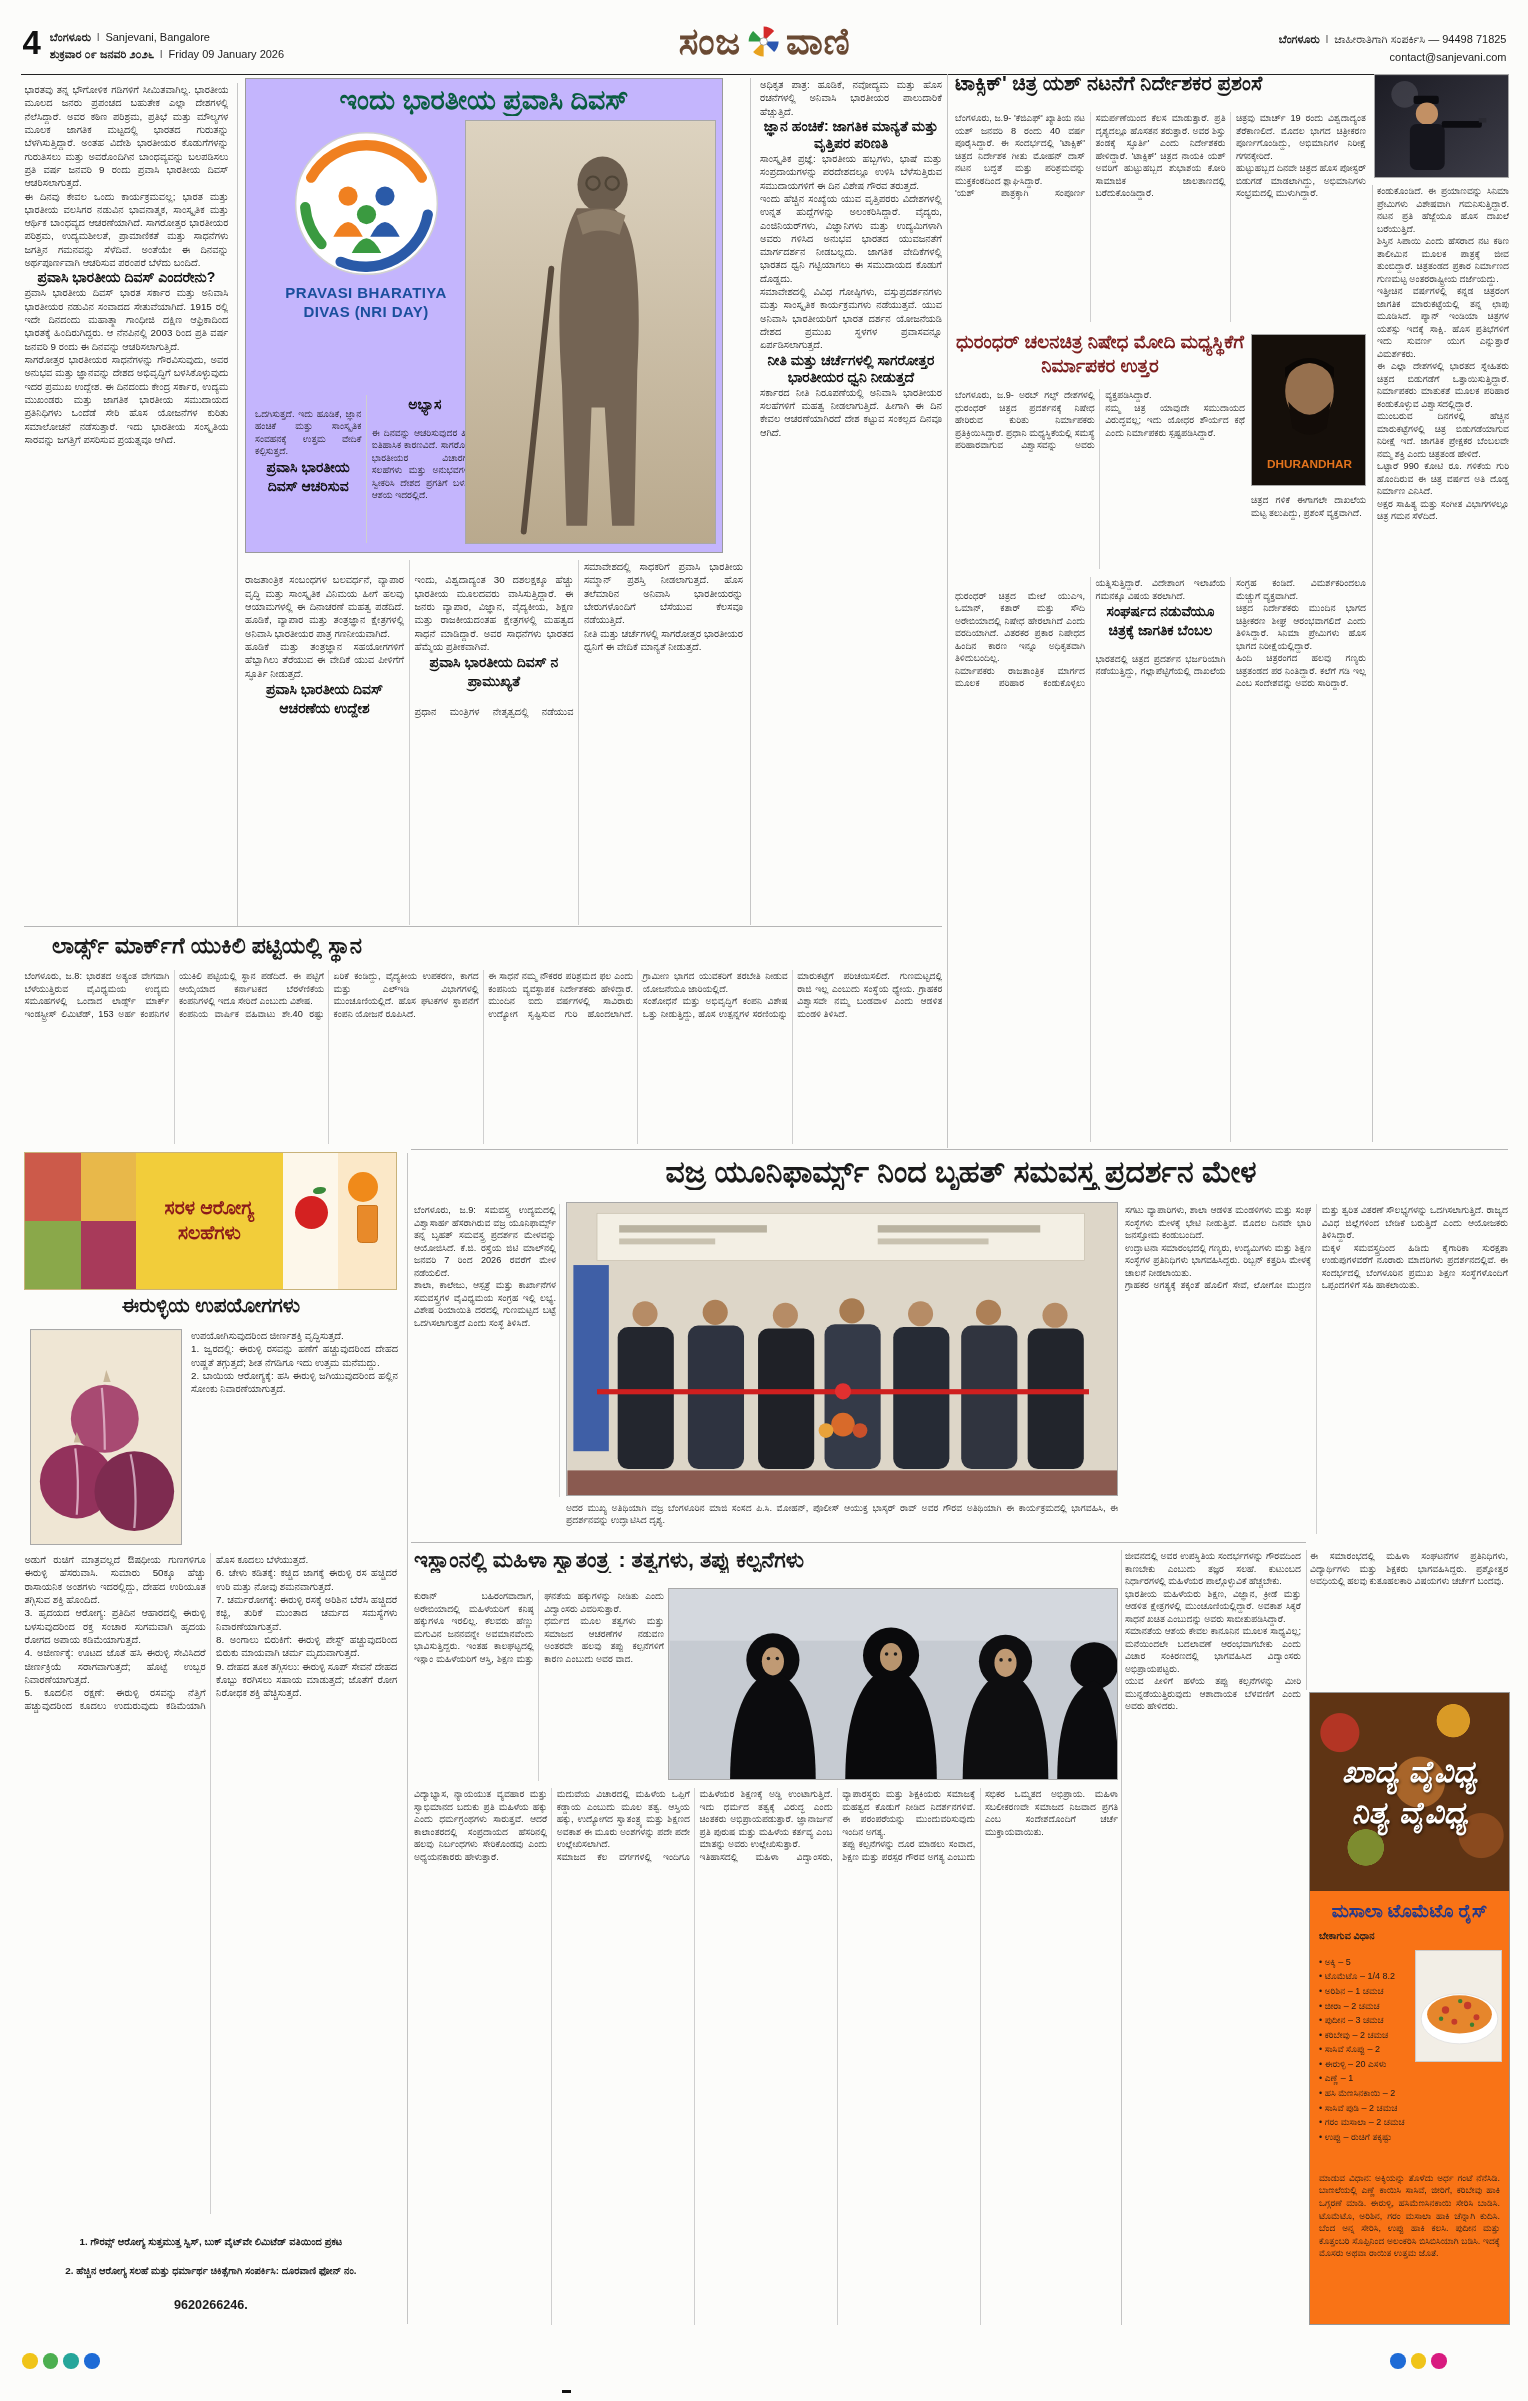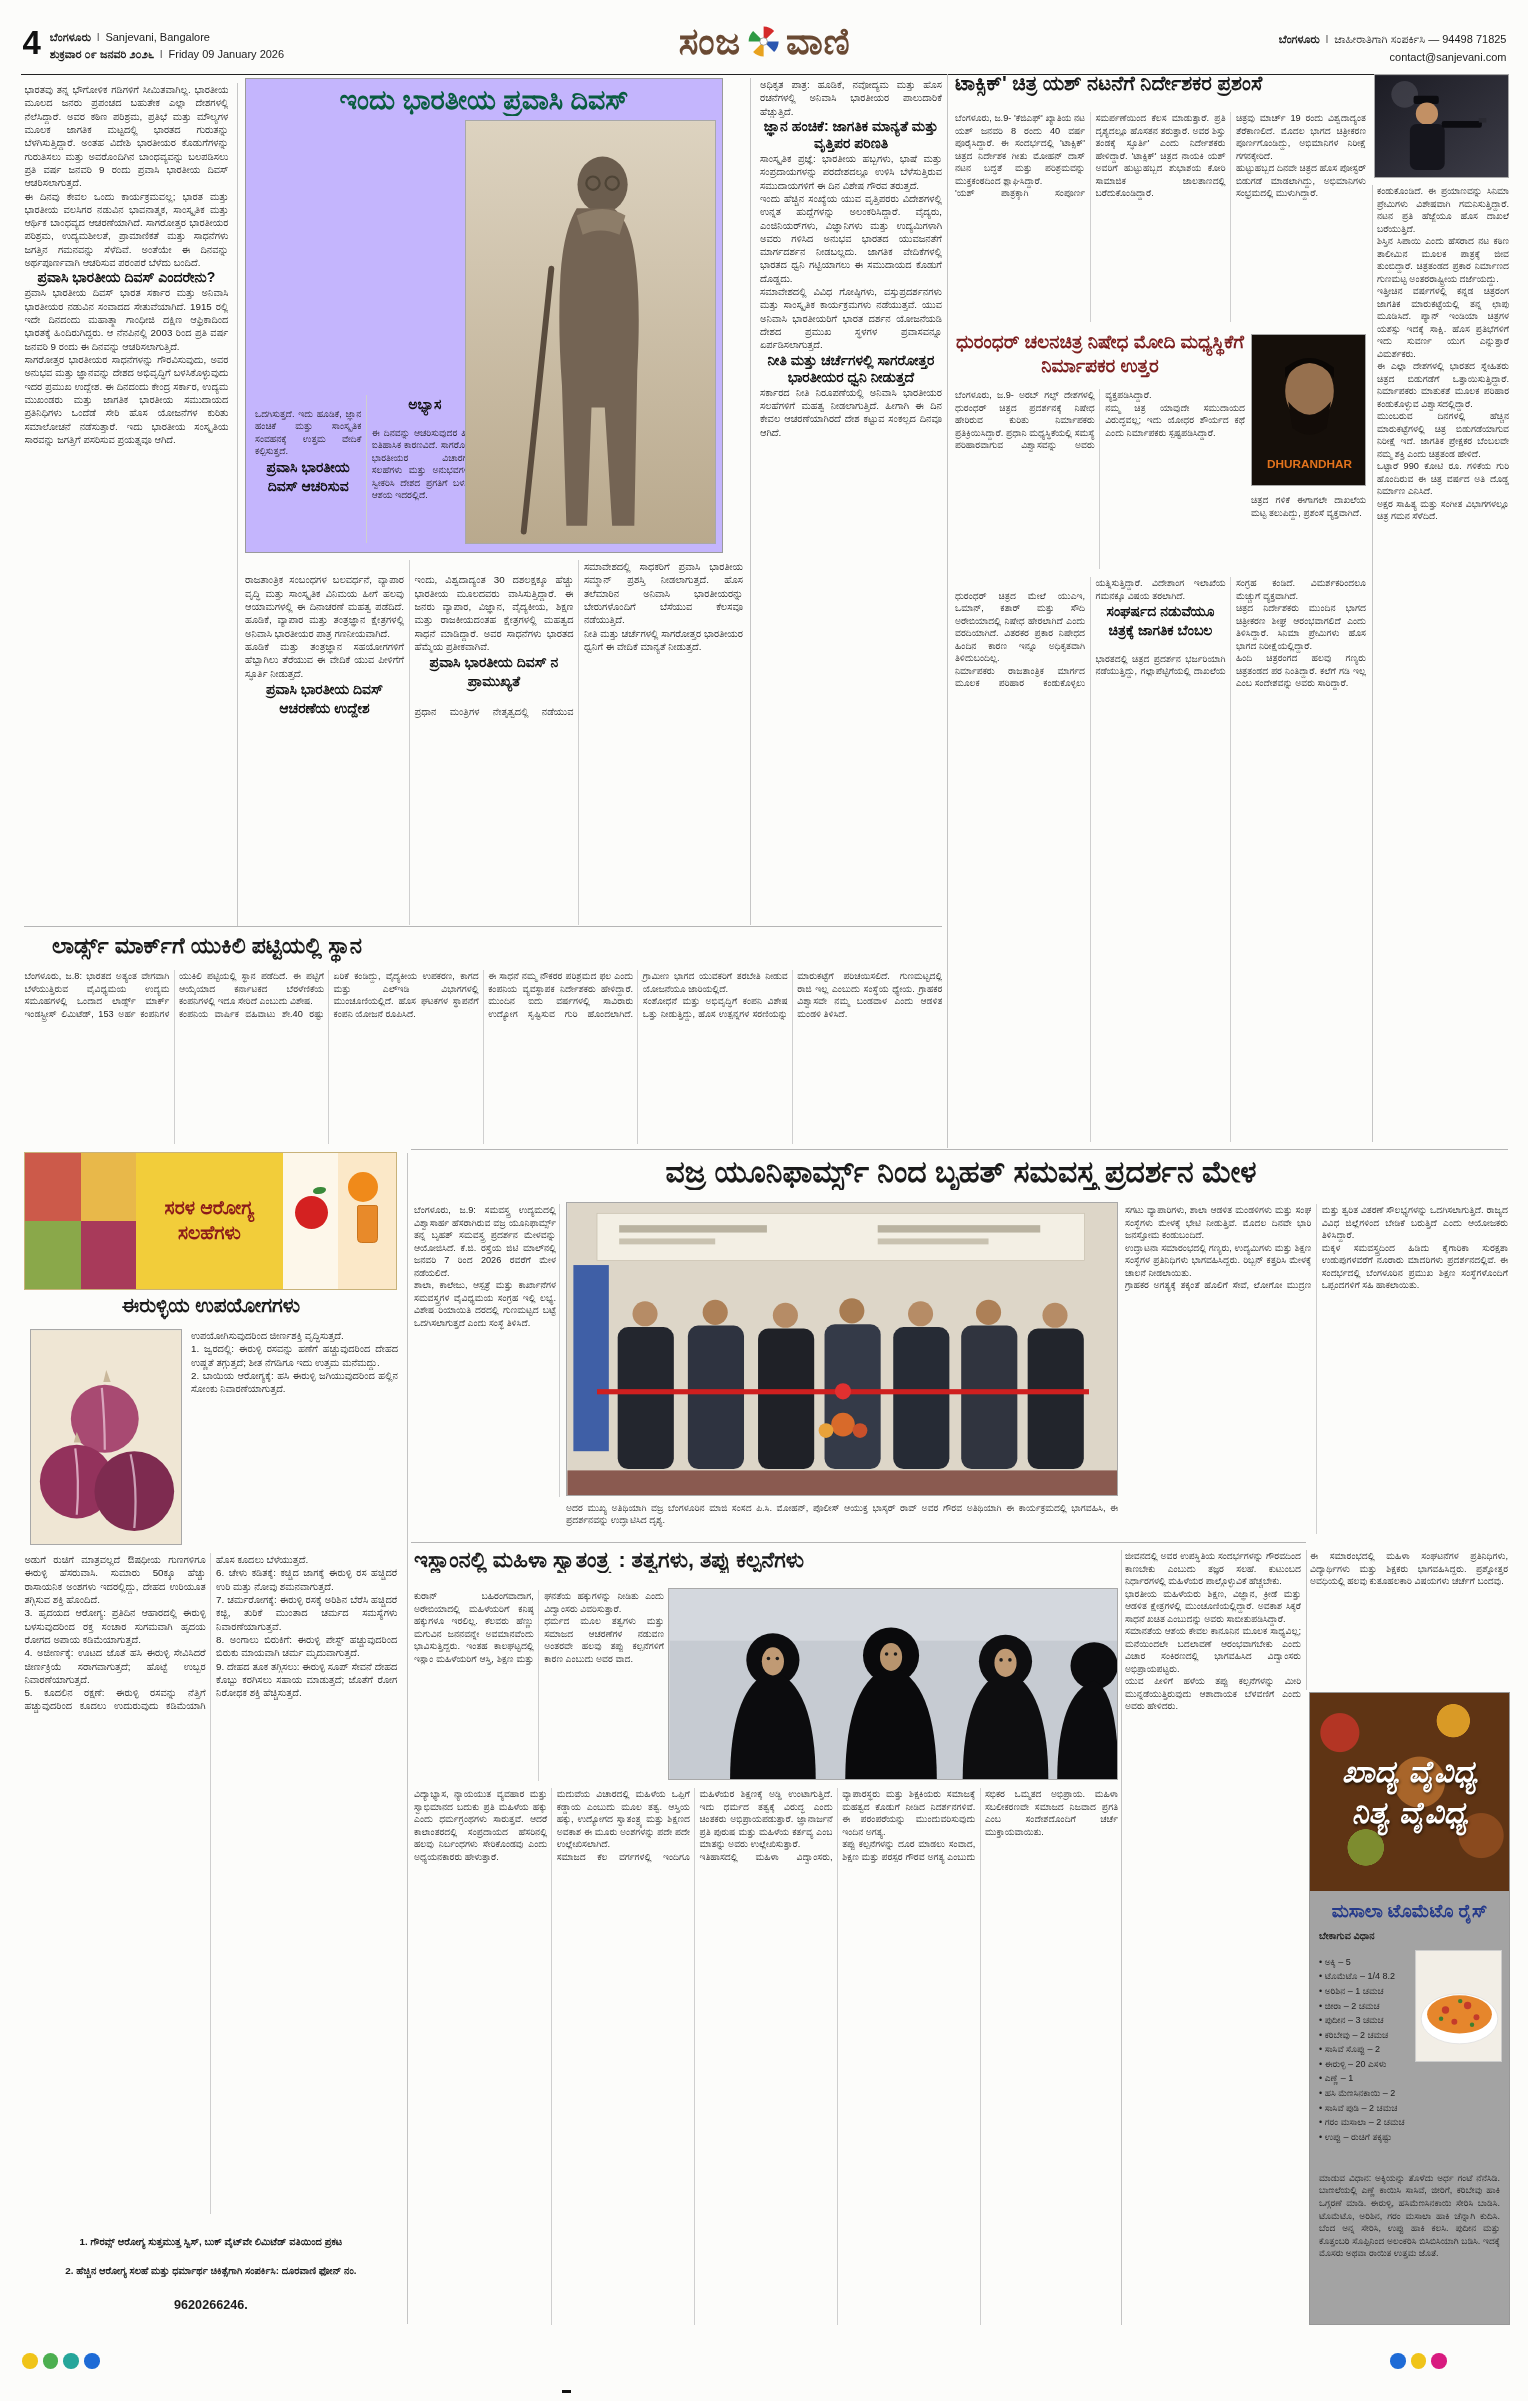--- a/index.html
+++ b/index.html
@@ -41,21 +41,21 @@
   .hb-tile1{width:111px;height:100%;display:grid;grid-template-columns:1fr 1fr;grid-template-rows:1fr 1fr}
   .hb-tile1 div{width:100%;height:100%}
   .hb-mid{width:148px;height:100%;background:#f2cd3a;display:flex;align-items:center;justify-content:center;text-align:center;font-size:19px;font-weight:bold;color:#8b1a1a;line-height:1.3;padding:4.4px}
   .hb-t3{width:55px;height:100%;background:#fdf7ea;position:relative}
   .hb-t4{width:59px;height:100%;background:#fbe8c8;position:relative}
   .apple{position:absolute;left:12px;top:43px;width:33px;height:33px;border-radius:50%;background:#d42121}
   .apple-leaf{position:absolute;left:30px;top:34px;width:13.3px;height:7.4px;border-radius:60% 40% 60% 40%;background:#3a8a3a}
   .glass{position:absolute;left:19px;top:52px;width:21px;height:38px;background:#e88a2a;border-radius:2.2px 2.2px 4.4px 4.4px;border:1.5px solid #c9741d}
   .orange{position:absolute;left:10.4px;top:19px;width:30px;height:30px;border-radius:50%;background:#f08a1a}
   
-  #recipe-box{position:absolute;left:1309px;top:1692px;width:201px;height:633px;border:0.7px solid #979797;background:#a3a3a3}
+  #recipe-box{position:absolute;left:1309px;top:1692px;width:201px;height:633px;border:0.7px solid #979797;background:#f97316}
   .spice-banner{width:100%;height:198px;background-color:#5f3414;background-image:
     radial-gradient(circle at 15% 20%, #b33524 0 19px, transparent 20px),
     radial-gradient(circle at 72% 14%, #d99a26 0 16.3px, transparent 17px),
     radial-gradient(circle at 28% 78%, #7d8c2f 0 18px, transparent 18.5px),
     radial-gradient(circle at 86% 72%, #8a4a1e 0 22px, transparent 23px),
     radial-gradient(circle at 55% 45%, #a8652a 0 25px, transparent 26px);
     display:flex;flex-direction:column;align-items:center;justify-content:center;gap:7.4px}
   .spice-line{font-family:"DejaVu Serif",serif;font-style:italic;font-weight:bold;font-size:30px;color:#ffffff;text-shadow:0.7px 1.5px 3px rgba(0,0,0,.65);line-height:1.1}
   .recipe-title{text-align:center;font-size:18px;font-weight:bold;color:#24398a;margin-top:10.4px}
   .recipe-cols{position:relative;padding:7.4px 9px 3px;height:248px;overflow:hidden}
@@ -107,20 +107,36 @@
 <div class="abs" style="left:24.4px;top:83px;width:214px;height:843px;padding-right:9px;border-right:0.7px solid #c6c6c6">
   <div class="body-text" style="height:auto">ಭಾರತವು ತನ್ನ ಭೌಗೋಳಿಕ ಗಡಿಗಳಿಗೆ ಸೀಮಿತವಾಗಿಲ್ಲ. ಭಾರತೀಯ ಮೂಲದ ಜನರು ಪ್ರಪಂಚದ ಬಹುತೇಕ ಎಲ್ಲಾ ದೇಶಗಳಲ್ಲಿ ನೆಲೆಸಿದ್ದಾರೆ. ಅವರ ಕಠಿಣ ಪರಿಶ್ರಮ, ಪ್ರತಿಭೆ ಮತ್ತು ಮೌಲ್ಯಗಳ ಮೂಲಕ ಜಾಗತಿಕ ಮಟ್ಟದಲ್ಲಿ ಭಾರತದ ಗುರುತನ್ನು ಬೆಳಗಿಸುತ್ತಿದ್ದಾರೆ. ಅಂತಹ ವಿದೇಶಿ ಭಾರತೀಯರ ಕೊಡುಗೆಗಳನ್ನು ಗುರುತಿಸಲು ಮತ್ತು ಅವರೊಂದಿಗಿನ ಬಾಂಧವ್ಯವನ್ನು ಬಲಪಡಿಸಲು ಪ್ರತಿ ವರ್ಷ ಜನವರಿ 9 ರಂದು ಪ್ರವಾಸಿ ಭಾರತೀಯ ದಿವಸ್ ಆಚರಿಸಲಾಗುತ್ತದೆ.
 ಈ ದಿನವು ಕೇವಲ ಒಂದು ಕಾರ್ಯಕ್ರಮವಲ್ಲ; ಭಾರತ ಮತ್ತು ಭಾರತೀಯ ವಲಸಿಗರ ನಡುವಿನ ಭಾವನಾತ್ಮಕ, ಸಾಂಸ್ಕೃತಿಕ ಮತ್ತು ಆರ್ಥಿಕ ಬಾಂಧವ್ಯದ ಆಚರಣೆಯಾಗಿದೆ. ಸಾಗರೋತ್ತರ ಭಾರತೀಯರ ಪರಿಶ್ರಮ, ಉದ್ಯಮಶೀಲತೆ, ಪ್ರಾಮಾಣಿಕತೆ ಮತ್ತು ಸಾಧನೆಗಳು ಜಗತ್ತಿನ ಗಮನವನ್ನು ಸೆಳೆದಿವೆ. ಅಂತೆಯೇ ಈ ದಿನವನ್ನು ಅರ್ಥಪೂರ್ಣವಾಗಿ ಆಚರಿಸುವ ಪರಂಪರೆ ಬೆಳೆದು ಬಂದಿದೆ.</div>
   <div class="subhead">ಪ್ರವಾಸಿ ಭಾರತೀಯ ದಿವಸ್ ಎಂದರೇನು?</div>
   <div class="body-text" style="height:auto">ಪ್ರವಾಸಿ ಭಾರತೀಯ ದಿವಸ್ ಭಾರತ ಸರ್ಕಾರ ಮತ್ತು ಅನಿವಾಸಿ ಭಾರತೀಯರ ನಡುವಿನ ಸಂವಾದದ ಸೇತುವೆಯಾಗಿದೆ. 1915 ರಲ್ಲಿ ಇದೇ ದಿನದಂದು ಮಹಾತ್ಮಾ ಗಾಂಧೀಜಿ ದಕ್ಷಿಣ ಆಫ್ರಿಕಾದಿಂದ ಭಾರತಕ್ಕೆ ಹಿಂದಿರುಗಿದ್ದರು. ಆ ನೆನಪಿನಲ್ಲಿ 2003 ರಿಂದ ಪ್ರತಿ ವರ್ಷ ಜನವರಿ 9 ರಂದು ಈ ದಿನವನ್ನು ಆಚರಿಸಲಾಗುತ್ತಿದೆ.
 ಸಾಗರೋತ್ತರ ಭಾರತೀಯರ ಸಾಧನೆಗಳನ್ನು ಗೌರವಿಸುವುದು, ಅವರ ಅನುಭವ ಮತ್ತು ಜ್ಞಾನವನ್ನು ದೇಶದ ಅಭಿವೃದ್ಧಿಗೆ ಬಳಸಿಕೊಳ್ಳುವುದು ಇದರ ಪ್ರಮುಖ ಉದ್ದೇಶ. ಈ ದಿನದಂದು ಕೇಂದ್ರ ಸರ್ಕಾರ, ಉದ್ಯಮ ಮುಖಂಡರು ಮತ್ತು ಜಾಗತಿಕ ಭಾರತೀಯ ಸಮುದಾಯದ ಪ್ರತಿನಿಧಿಗಳು ಒಂದೆಡೆ ಸೇರಿ ಹೊಸ ಯೋಜನೆಗಳ ಕುರಿತು ಸಮಾಲೋಚನೆ ನಡೆಸುತ್ತಾರೆ. ಇದು ಭಾರತೀಯ ಸಂಸ್ಕೃತಿಯ ಸಾರವನ್ನು ಜಗತ್ತಿಗೆ ಪಸರಿಸುವ ಪ್ರಯತ್ನವೂ ಆಗಿದೆ.</div>
 </div>
 
 <div class="abs" style="left:245px;top:78px;width:478px;height:475px;border:0.7px solid #9a9a9a;background:#c4b5fd">
   <div class="pv-headline">ಇಂದು ಭಾರತೀಯ ಪ್ರವಾಸಿ ದಿವಸ್</div>
+  <div class="abs" style="left:9px;top:47px;width:222px;text-align:center">
+    <svg width="155" height="155" viewBox="0 0 210 210">
+      <circle cx="105" cy="105" r="96" fill="#ffffff" stroke="#d0d0d0" stroke-width="2"></circle>
+      <path d="M30 70 A86 86 0 0 1 180 70" fill="none" stroke="#f08020" stroke-width="14" stroke-linecap="round"></path>
+      <path d="M188 120 A86 86 0 0 1 70 184" fill="none" stroke="#2a5aa8" stroke-width="14" stroke-linecap="round"></path>
+      <path d="M44 160 A86 86 0 0 1 22 110" fill="none" stroke="#3a9a40" stroke-width="14" stroke-linecap="round"></path>
+      <circle cx="80" cy="95" r="13" fill="#f08020"></circle>
+      <path d="M60 150 q20 -40 40 0 z" fill="#f08020"></path>
+      <circle cx="130" cy="95" r="13" fill="#2a5aa8"></circle>
+      <path d="M110 150 q20 -40 40 0 z" fill="#2a5aa8"></path>
+      <circle cx="105" cy="120" r="13" fill="#3a9a40"></circle>
+      <path d="M85 172 q20 -40 40 0 z" fill="#3a9a40"></path>
+    </svg>
+    <div class="logo-caption">PRAVASI BHARATIYA</div>
+    <div class="logo-caption">DIVAS (NRI DAY)</div>
+  </div>
   <div class="abs" style="left:9px;top:316px;width:223px;height:148px">
     <div class="body-text sm cols-2" style="height:100%">
       <span>ಒದಗಿಸುತ್ತದೆ. ಇದು ಹೂಡಿಕೆ, ಜ್ಞಾನ ಹಂಚಿಕೆ ಮತ್ತು ಸಾಂಸ್ಕೃತಿಕ ಸಂವಹನಕ್ಕೆ ಉತ್ತಮ ವೇದಿಕೆ ಕಲ್ಪಿಸುತ್ತದೆ.</span>
       <div class="subhead">ಪ್ರವಾಸಿ ಭಾರತೀಯ ದಿವಸ್ ಆಚರಿಸುವ ಅಭ್ಯಾಸ</div>
       <span>ಈ ದಿನವನ್ನು ಆಚರಿಸುವುದರ ಹಿಂದೆ ಐತಿಹಾಸಿಕ ಕಾರಣವಿದೆ. ಸಾಗರೋತ್ತರ ಭಾರತೀಯರ ವಿಚಾರಗಳು, ಸಲಹೆಗಳು ಮತ್ತು ಅನುಭವಗಳನ್ನು ಸ್ವೀಕರಿಸಿ ದೇಶದ ಪ್ರಗತಿಗೆ ಬಳಸುವ ಆಶಯ ಇದರಲ್ಲಿದೆ.</span>
     </div>
   </div>
   <div class="abs photo" style="right:6px;top:41px;width:251px;height:424px">
     <svg width="251" height="424" viewBox="0 0 340 574">
       <defs>

